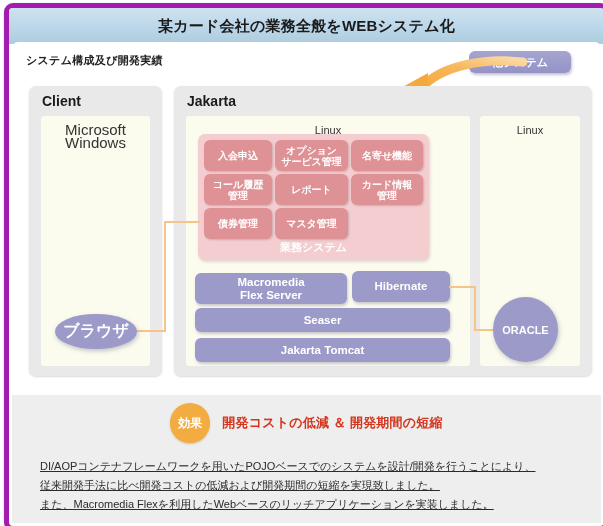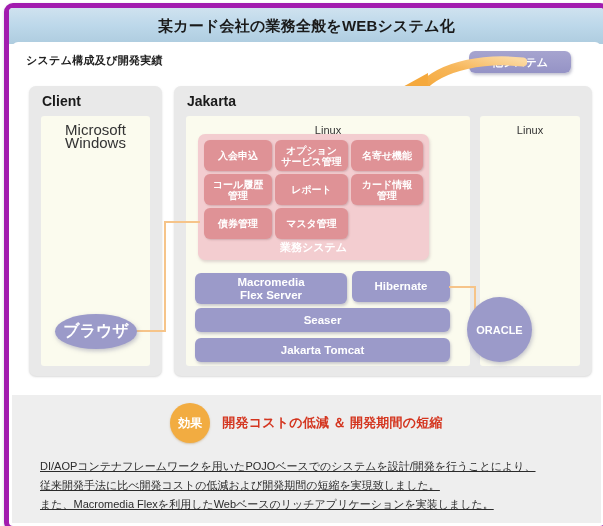--- a/index.html
+++ b/index.html
@@ -116,21 +116,21 @@
     position:absolute;background:#9b9ac9;
     display:flex;align-items:center;justify-content:center;
     color:#ffffff;font-weight:bold;
     box-shadow:1px 2px 4px rgba(140,140,165,.5);
   }
   .node-browser{
     left:46px;top:306px;width:82px;height:35px;border-radius:50%;
     font-size:16px;
   }
   .node-oracle{
-    left:458px;top:289px;width:65px;height:65px;border-radius:50%;
+    left:484px;top:289px;width:65px;height:65px;border-radius:50%;
     font-size:11px;
   }
 
   
   .line{position:absolute;background:#f6c489;}
   .lh{height:2px;} .lv{width:2px;}
 
   
   .effect-zone{
     position:absolute;left:3px;top:387px;width:589px;height:128px;

